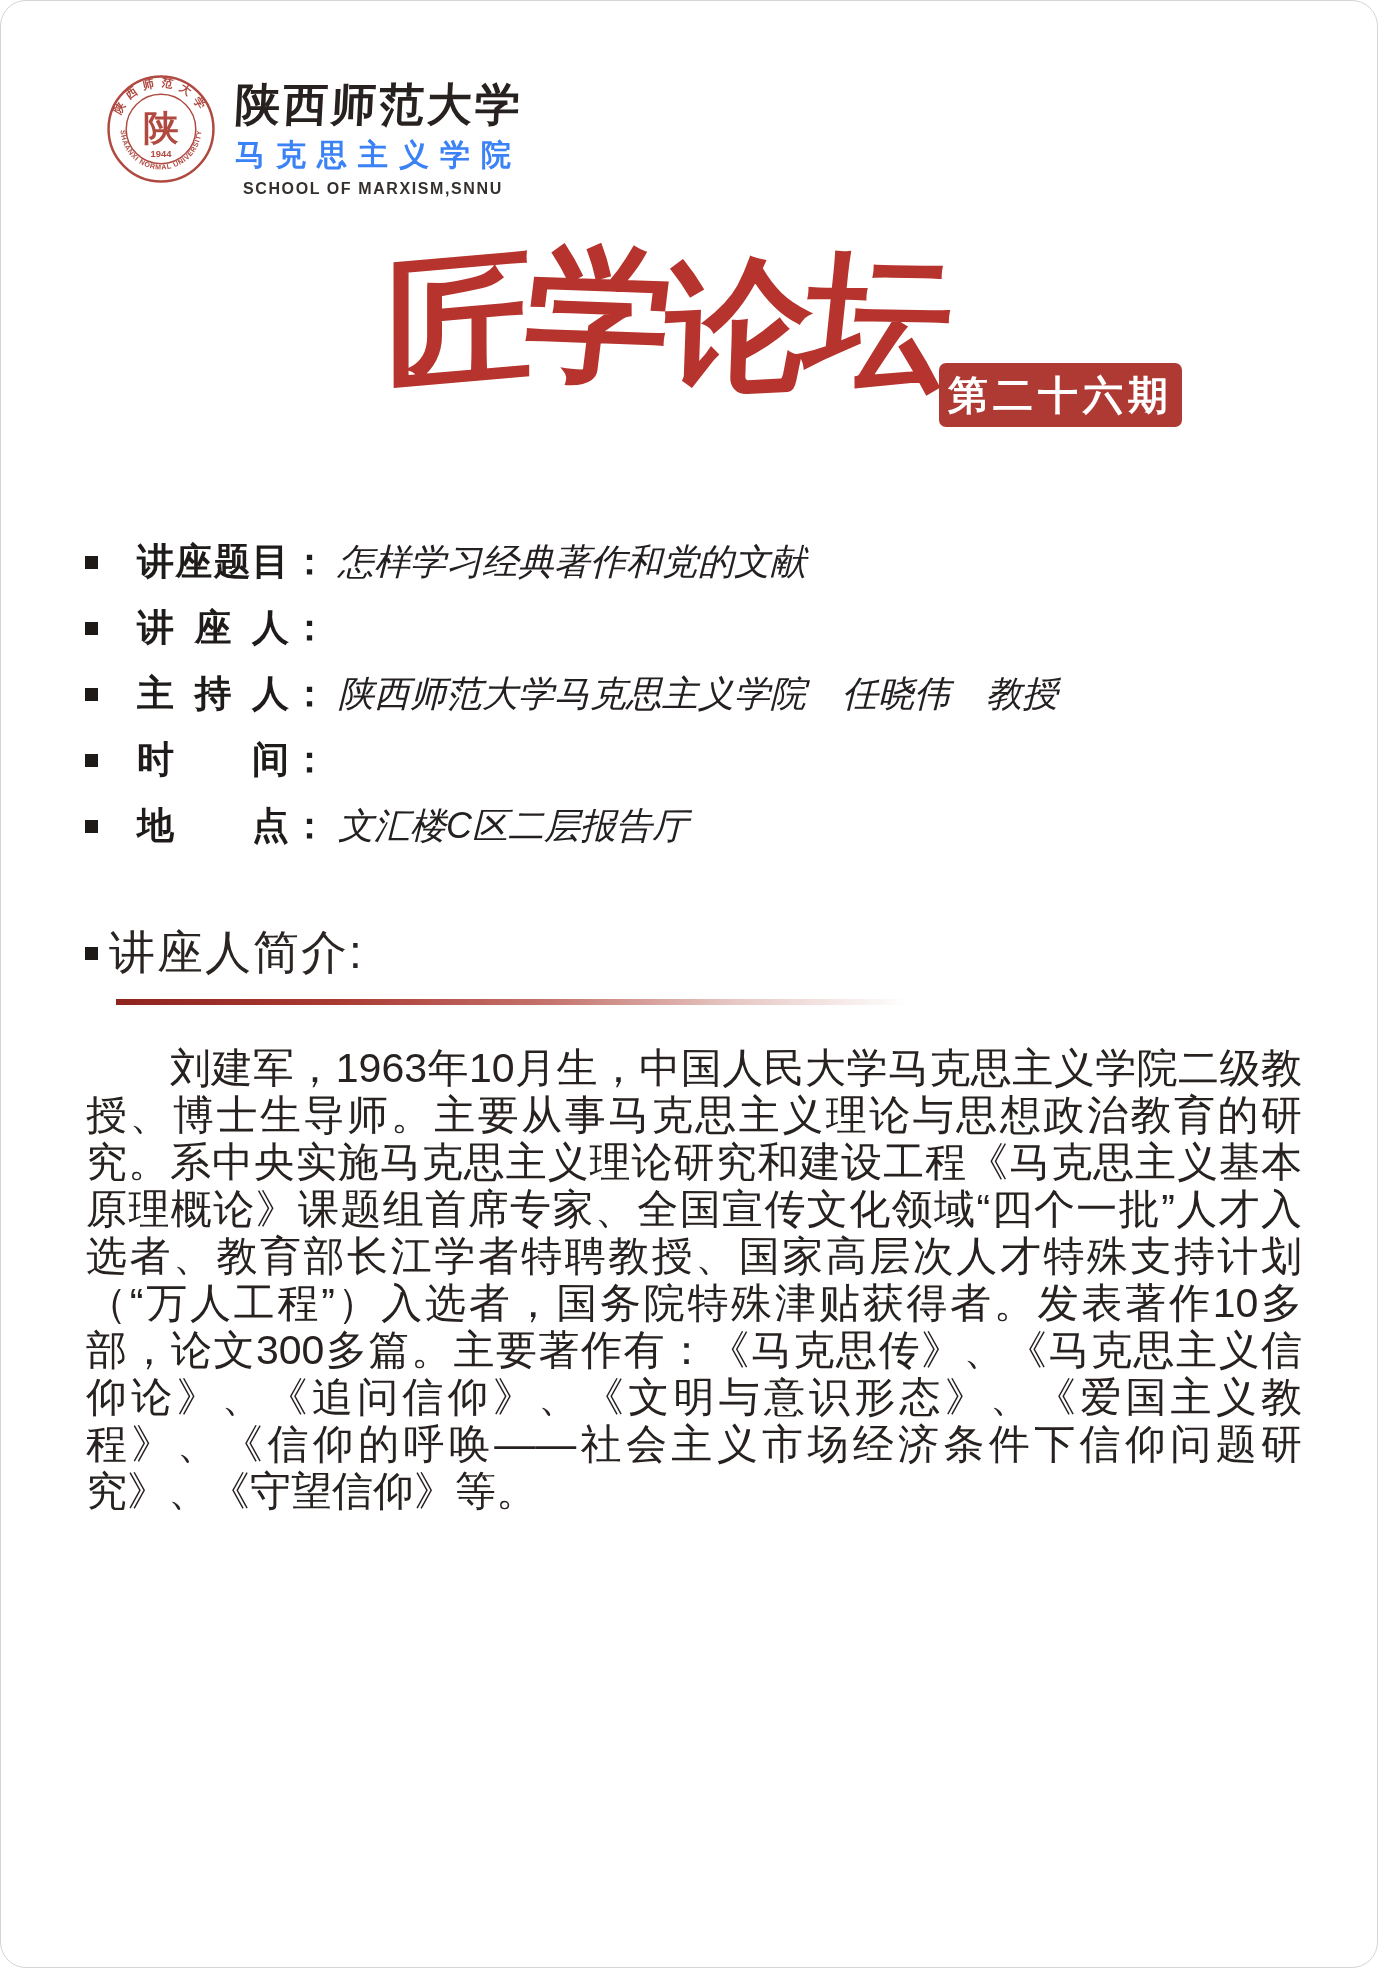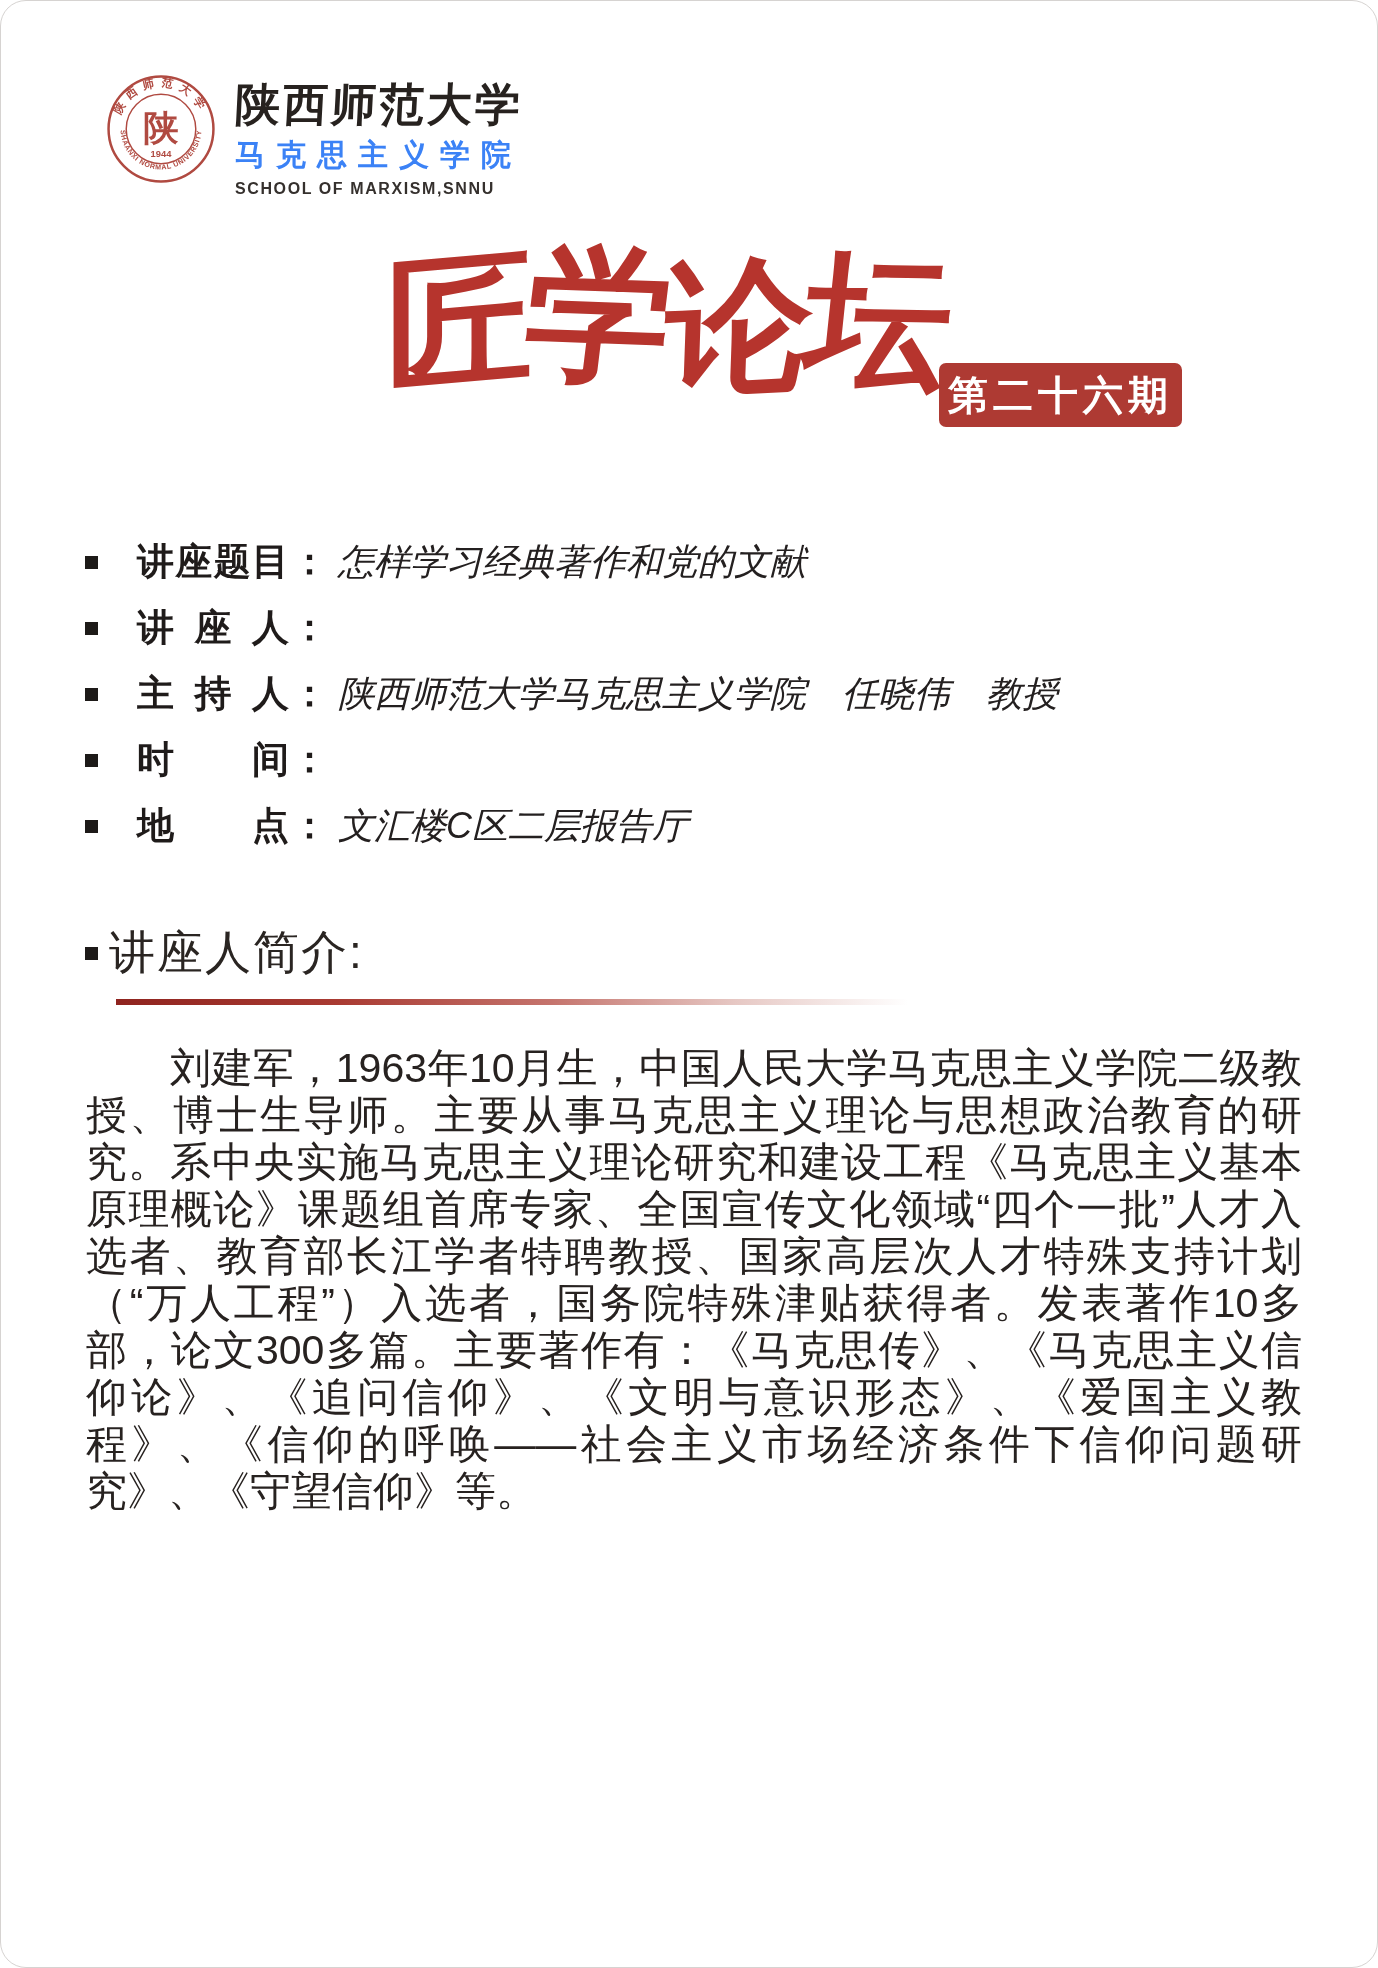--- a/index.html
+++ b/index.html
@@ -24,21 +24,21 @@
     transform:skewX(-3deg);
   }
   .school-name{
     margin-top:7px;
     font-weight:700;font-size:30px;color:#3b82f6;
     letter-spacing:11px;white-space:nowrap;
   }
   .school-en{
     margin-top:4px;
     font-weight:700;font-size:16px;color:#35302d;
-    letter-spacing:1.6px;white-space:nowrap;
+    letter-spacing:1.6px;white-space:nowrap;margin-left:8px;
   }
 
   
   .forum-title{
     position:absolute;left:382px;top:238px;
     width:580px;height:230px;
     font-family:"DejaVu Serif","Liberation Serif",serif;
     font-weight:900;font-size:146px;line-height:1;
     color:#b6342d;white-space:nowrap;
     letter-spacing:-6px;

